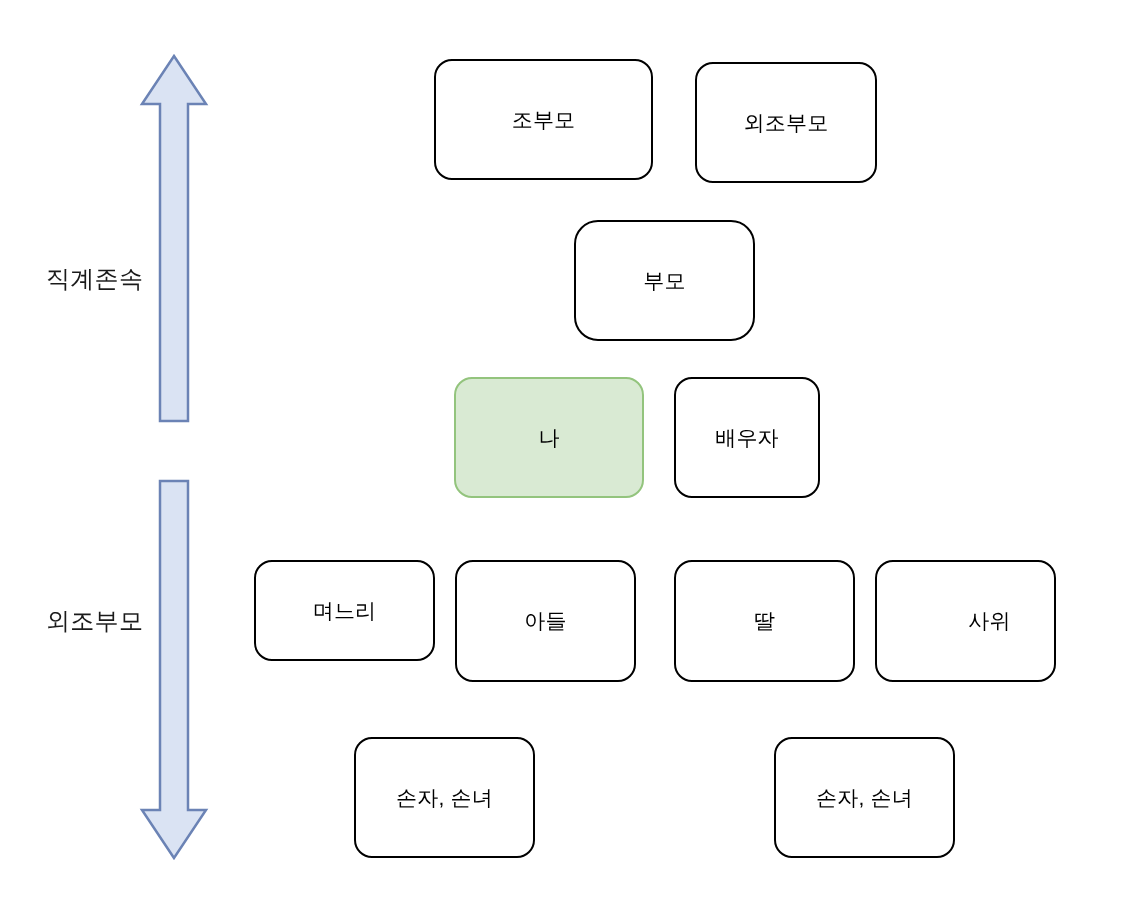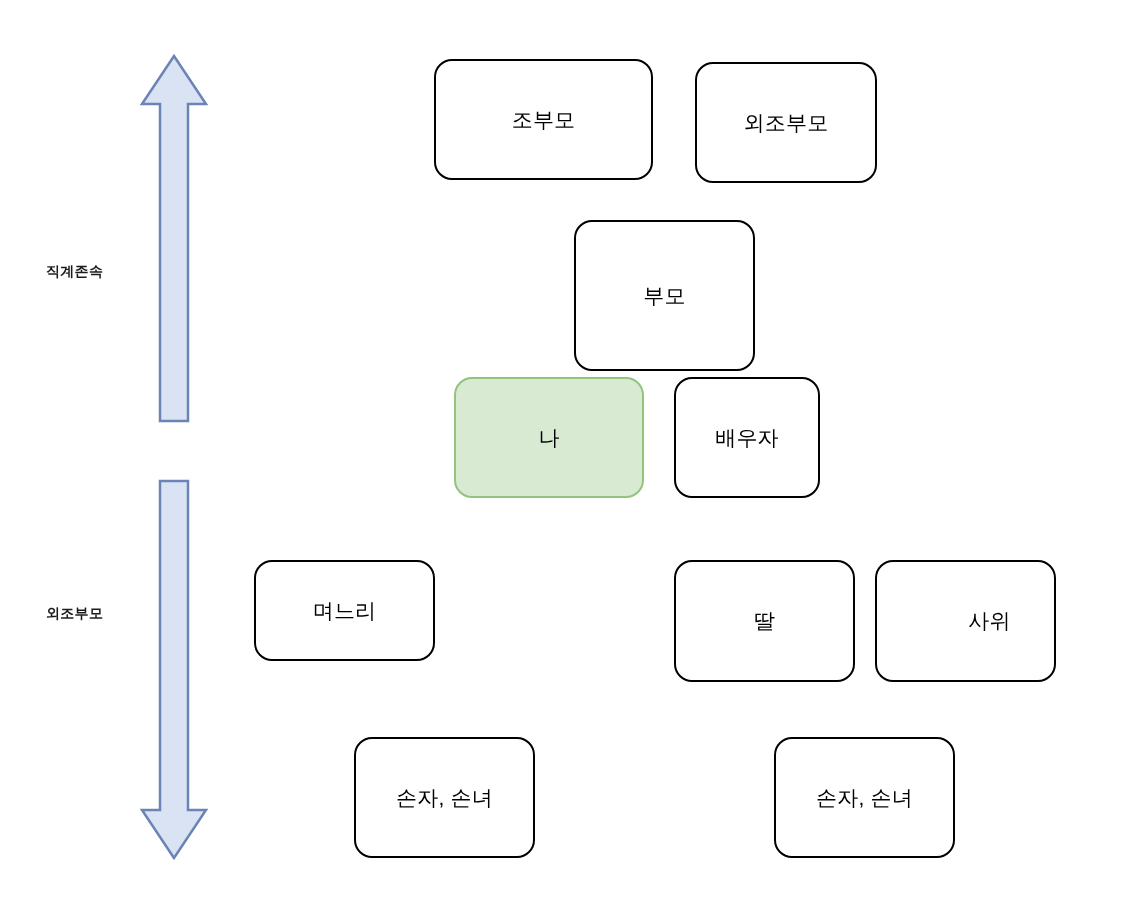--- a/index.html
+++ b/index.html
@@ -37,22 +37,22 @@
     white-space: nowrap;
   }
   .node.highlight {
     background: #d9ead3;
     border-color: #93c47d;
   }
 
   
   .section-label {
     position: absolute;
-    font-size: 14px;
-    font-weight: 700;
+    font-size: 24px;
+    font-weight: 400;
     color: #1a1a1a;
     white-space: nowrap;
     letter-spacing: 0.3px;
   }
 
   
   .arrow {
     position: absolute;
   }
   .arrow svg {
@@ -73,22 +73,23 @@
 
   <div class="arrow" style="left:138px; top:478px; width:72px; height:384px;">
     <svg width="72" height="384" viewBox="0 0 72 384" xmlns="http://www.w3.org/2000/svg">
       <polygon points="36,380 4,332 22,332 22,3 50,3 50,332 68,332" fill="#dae3f3" stroke="#6b83b5" stroke-width="2.5" stroke-linejoin="miter"></polygon>
     </svg>
   </div>
   <div class="section-label" style="left:46px; top:605px;">외조부모</div>
 
   <div class="node" style="left: 434px; top: 59px; width: 219px; height: 121px;">조부모</div>
   <div class="node" style="left: 695px; top: 62px; width: 182px; height: 121px;">외조부모</div>
-  <div class="node" style="left: 574px; top: 220px; width: 181px; height: 151px;">부모</div>
+  <div class="node" style="left: 574px; top: 220px; width: 181px; height: 121px; border-radius: 24px;">부모</div>
   <div class="node highlight" style="left: 454px; top: 377px; width: 190px; height: 121px;">나</div>
   <div class="node" style="left: 674px; top: 377px; width: 146px; height: 121px;">배우자</div>
   <div class="node" style="left: 254px; top: 560px; width: 181px; height: 101px;">며느리</div>
+  <div class="node" style="left: 455px; top: 560px; width: 181px; height: 122px;">아들</div>
   <div class="node" style="left: 674px; top: 560px; width: 181px; height: 122px;">딸</div>
   <div class="node" style="left: 875px; top: 560px; width: 181px; height: 122px; padding-left: 48px;">사위</div>
   <div class="node" style="left: 354px; top: 737px; width: 181px; height: 121px;">손자, 손녀</div>
   <div class="node" style="left: 774px; top: 737px; width: 181px; height: 121px;">손자, 손녀</div>
 
 </div>
 
 </body></html>

